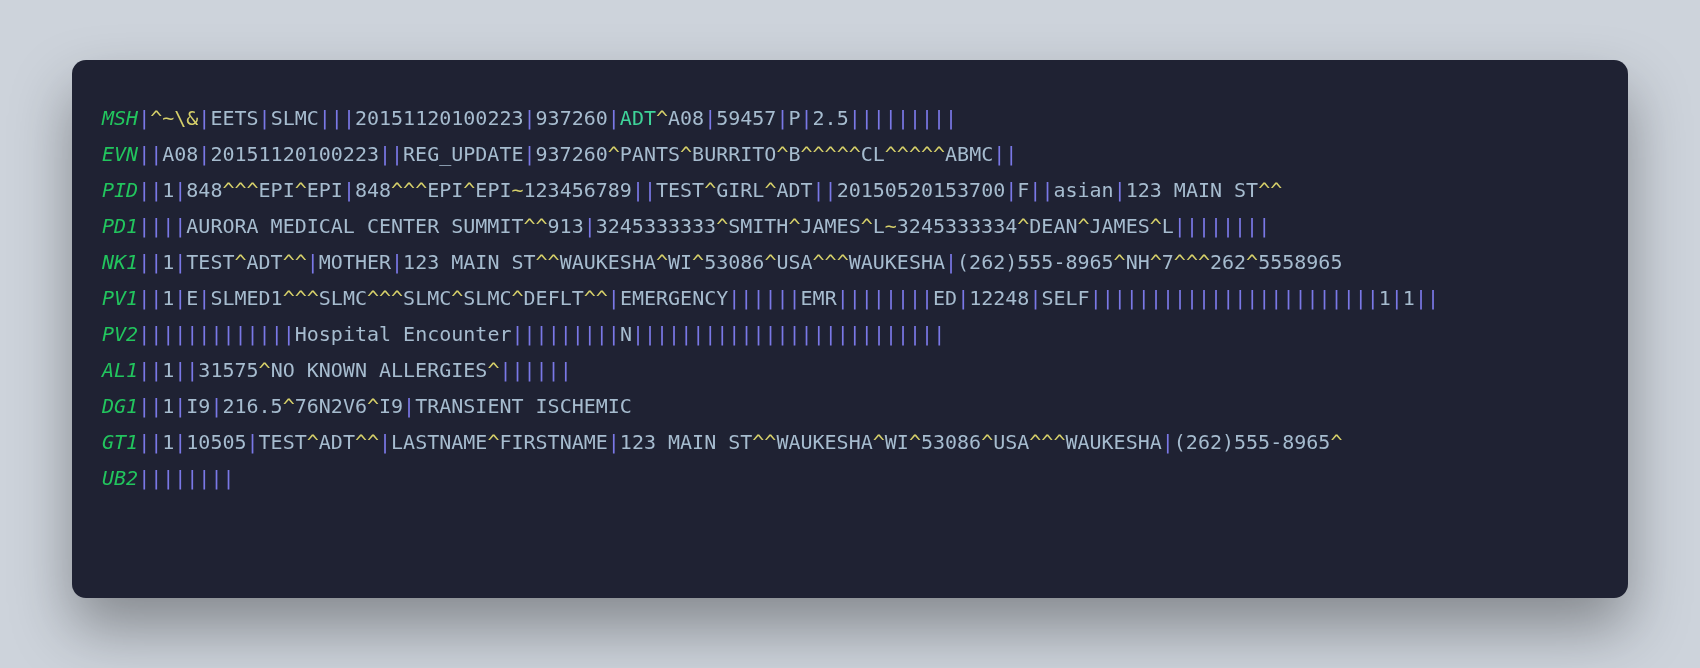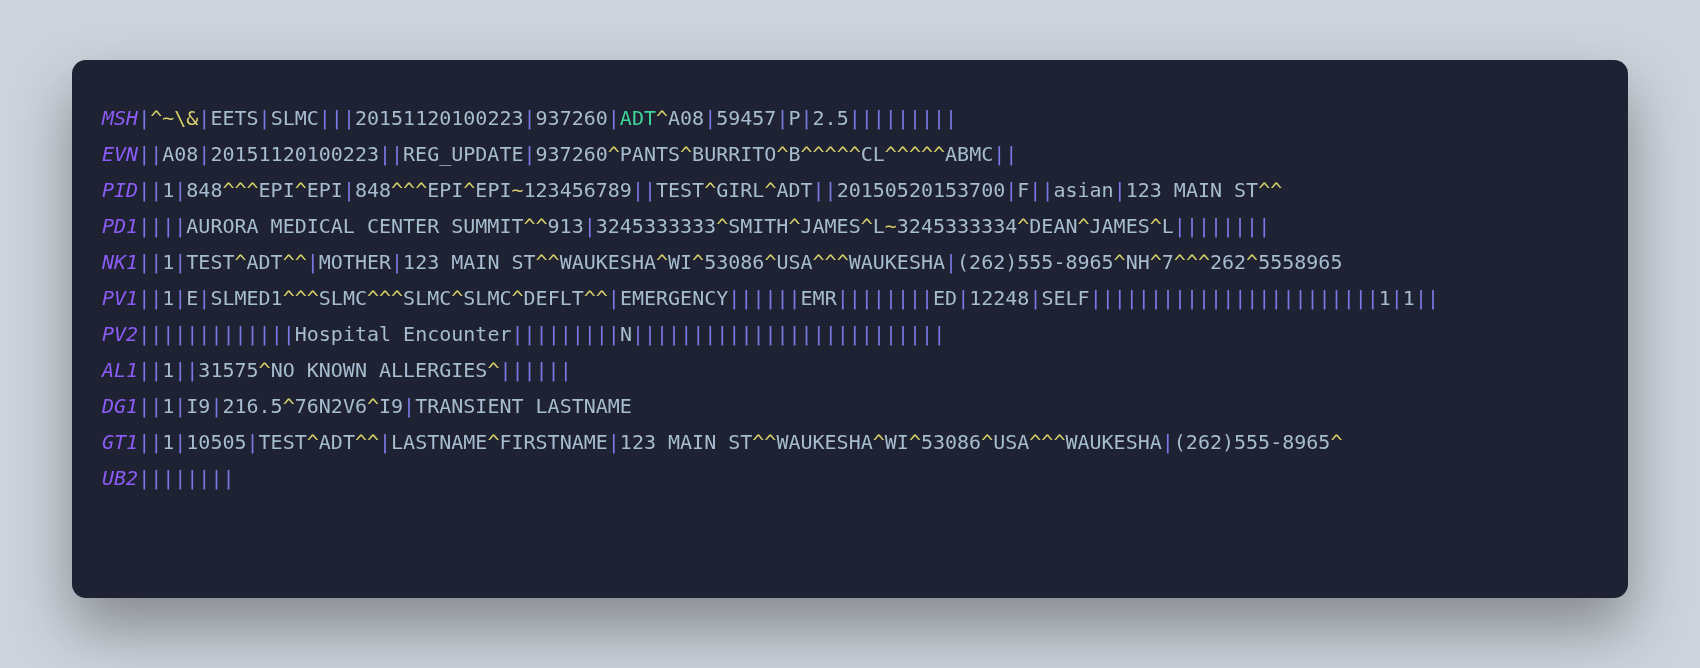--- a/index.html
+++ b/index.html
@@ -31,36 +31,36 @@
   }
   pre.code {
     margin: 0;
     white-space: pre;
     font-size: 20px;
     line-height: 36px;
     letter-spacing: 0px;
     font-variant-ligatures: none;
   }
   
-  .seg  { color: #8b5cf6; font-style: italic; } 
+  .seg  { color: #22c55e; font-style: italic; } 
   .pipe { color: #7a78e6; }                      
   .car  { color: #d6d06a; }                      
   .txt  { color: #a6bccf; }                      
   .adt  { color: #3fd49a; }                      
 </style>
 </head>
 <body>
 
 <div class="stage">
   <div class="code-card">
     <pre class="code" id="code"><span class="seg">MSH</span><span class="pipe">|</span><span class="car">^</span><span class="car">~</span><span class="car">\</span><span class="car">&amp;</span><span class="pipe">|</span><span class="txt">EETS</span><span class="pipe">|</span><span class="txt">SLMC</span><span class="pipe">|</span><span class="pipe">|</span><span class="pipe">|</span><span class="txt">20151120100223</span><span class="pipe">|</span><span class="txt">937260</span><span class="pipe">|</span><span class="adt">ADT</span><span class="car">^</span><span class="txt">A08</span><span class="pipe">|</span><span class="txt">59457</span><span class="pipe">|</span><span class="txt">P</span><span class="pipe">|</span><span class="txt">2.5</span><span class="pipe">|</span><span class="pipe">|</span><span class="pipe">|</span><span class="pipe">|</span><span class="pipe">|</span><span class="pipe">|</span><span class="pipe">|</span><span class="pipe">|</span><span class="pipe">|</span>
 <span class="seg">EVN</span><span class="pipe">|</span><span class="pipe">|</span><span class="txt">A08</span><span class="pipe">|</span><span class="txt">20151120100223</span><span class="pipe">|</span><span class="pipe">|</span><span class="txt">REG_UPDATE</span><span class="pipe">|</span><span class="txt">937260</span><span class="car">^</span><span class="txt">PANTS</span><span class="car">^</span><span class="txt">BURRITO</span><span class="car">^</span><span class="txt">B</span><span class="car">^</span><span class="car">^</span><span class="car">^</span><span class="car">^</span><span class="car">^</span><span class="txt">CL</span><span class="car">^</span><span class="car">^</span><span class="car">^</span><span class="car">^</span><span class="car">^</span><span class="txt">ABMC</span><span class="pipe">|</span><span class="pipe">|</span>
 <span class="seg">PID</span><span class="pipe">|</span><span class="pipe">|</span><span class="txt">1</span><span class="pipe">|</span><span class="txt">848</span><span class="car">^</span><span class="car">^</span><span class="car">^</span><span class="txt">EPI</span><span class="car">^</span><span class="txt">EPI</span><span class="pipe">|</span><span class="txt">848</span><span class="car">^</span><span class="car">^</span><span class="car">^</span><span class="txt">EPI</span><span class="car">^</span><span class="txt">EPI</span><span class="car">~</span><span class="txt">123456789</span><span class="pipe">|</span><span class="pipe">|</span><span class="txt">TEST</span><span class="car">^</span><span class="txt">GIRL</span><span class="car">^</span><span class="txt">ADT</span><span class="pipe">|</span><span class="pipe">|</span><span class="txt">20150520153700</span><span class="pipe">|</span><span class="txt">F</span><span class="pipe">|</span><span class="pipe">|</span><span class="txt">asian</span><span class="pipe">|</span><span class="txt">123 MAIN ST</span><span class="car">^</span><span class="car">^</span>
 <span class="seg">PD1</span><span class="pipe">|</span><span class="pipe">|</span><span class="pipe">|</span><span class="pipe">|</span><span class="txt">AURORA MEDICAL CENTER SUMMIT</span><span class="car">^</span><span class="car">^</span><span class="txt">913</span><span class="pipe">|</span><span class="txt">3245333333</span><span class="car">^</span><span class="txt">SMITH</span><span class="car">^</span><span class="txt">JAMES</span><span class="car">^</span><span class="txt">L</span><span class="car">~</span><span class="txt">3245333334</span><span class="car">^</span><span class="txt">DEAN</span><span class="car">^</span><span class="txt">JAMES</span><span class="car">^</span><span class="txt">L</span><span class="pipe">|</span><span class="pipe">|</span><span class="pipe">|</span><span class="pipe">|</span><span class="pipe">|</span><span class="pipe">|</span><span class="pipe">|</span><span class="pipe">|</span>
 <span class="seg">NK1</span><span class="pipe">|</span><span class="pipe">|</span><span class="txt">1</span><span class="pipe">|</span><span class="txt">TEST</span><span class="car">^</span><span class="txt">ADT</span><span class="car">^</span><span class="car">^</span><span class="pipe">|</span><span class="txt">MOTHER</span><span class="pipe">|</span><span class="txt">123 MAIN ST</span><span class="car">^</span><span class="car">^</span><span class="txt">WAUKESHA</span><span class="car">^</span><span class="txt">WI</span><span class="car">^</span><span class="txt">53086</span><span class="car">^</span><span class="txt">USA</span><span class="car">^</span><span class="car">^</span><span class="car">^</span><span class="txt">WAUKESHA</span><span class="pipe">|</span><span class="txt">(262)555-8965</span><span class="car">^</span><span class="txt">NH</span><span class="car">^</span><span class="txt">7</span><span class="car">^</span><span class="car">^</span><span class="car">^</span><span class="txt">262</span><span class="car">^</span><span class="txt">5558965</span>
 <span class="seg">PV1</span><span class="pipe">|</span><span class="pipe">|</span><span class="txt">1</span><span class="pipe">|</span><span class="txt">E</span><span class="pipe">|</span><span class="txt">SLMED1</span><span class="car">^</span><span class="car">^</span><span class="car">^</span><span class="txt">SLMC</span><span class="car">^</span><span class="car">^</span><span class="car">^</span><span class="txt">SLMC</span><span class="car">^</span><span class="txt">SLMC</span><span class="car">^</span><span class="txt">DEFLT</span><span class="car">^</span><span class="car">^</span><span class="pipe">|</span><span class="txt">EMERGENCY</span><span class="pipe">|</span><span class="pipe">|</span><span class="pipe">|</span><span class="pipe">|</span><span class="pipe">|</span><span class="pipe">|</span><span class="txt">EMR</span><span class="pipe">|</span><span class="pipe">|</span><span class="pipe">|</span><span class="pipe">|</span><span class="pipe">|</span><span class="pipe">|</span><span class="pipe">|</span><span class="pipe">|</span><span class="txt">ED</span><span class="pipe">|</span><span class="txt">12248</span><span class="pipe">|</span><span class="txt">SELF</span><span class="pipe">|</span><span class="pipe">|</span><span class="pipe">|</span><span class="pipe">|</span><span class="pipe">|</span><span class="pipe">|</span><span class="pipe">|</span><span class="pipe">|</span><span class="pipe">|</span><span class="pipe">|</span><span class="pipe">|</span><span class="pipe">|</span><span class="pipe">|</span><span class="pipe">|</span><span class="pipe">|</span><span class="pipe">|</span><span class="pipe">|</span><span class="pipe">|</span><span class="pipe">|</span><span class="pipe">|</span><span class="pipe">|</span><span class="pipe">|</span><span class="pipe">|</span><span class="pipe">|</span><span class="txt">1</span><span class="pipe">|</span><span class="txt">1</span><span class="pipe">|</span><span class="pipe">|</span>
 <span class="seg">PV2</span><span class="pipe">|</span><span class="pipe">|</span><span class="pipe">|</span><span class="pipe">|</span><span class="pipe">|</span><span class="pipe">|</span><span class="pipe">|</span><span class="pipe">|</span><span class="pipe">|</span><span class="pipe">|</span><span class="pipe">|</span><span class="pipe">|</span><span class="pipe">|</span><span class="txt">Hospital Encounter</span><span class="pipe">|</span><span class="pipe">|</span><span class="pipe">|</span><span class="pipe">|</span><span class="pipe">|</span><span class="pipe">|</span><span class="pipe">|</span><span class="pipe">|</span><span class="pipe">|</span><span class="txt">N</span><span class="pipe">|</span><span class="pipe">|</span><span class="pipe">|</span><span class="pipe">|</span><span class="pipe">|</span><span class="pipe">|</span><span class="pipe">|</span><span class="pipe">|</span><span class="pipe">|</span><span class="pipe">|</span><span class="pipe">|</span><span class="pipe">|</span><span class="pipe">|</span><span class="pipe">|</span><span class="pipe">|</span><span class="pipe">|</span><span class="pipe">|</span><span class="pipe">|</span><span class="pipe">|</span><span class="pipe">|</span><span class="pipe">|</span><span class="pipe">|</span><span class="pipe">|</span><span class="pipe">|</span><span class="pipe">|</span><span class="pipe">|</span>
 <span class="seg">AL1</span><span class="pipe">|</span><span class="pipe">|</span><span class="txt">1</span><span class="pipe">|</span><span class="pipe">|</span><span class="txt">31575</span><span class="car">^</span><span class="txt">NO KNOWN ALLERGIES</span><span class="car">^</span><span class="pipe">|</span><span class="pipe">|</span><span class="pipe">|</span><span class="pipe">|</span><span class="pipe">|</span><span class="pipe">|</span>
-<span class="seg">DG1</span><span class="pipe">|</span><span class="pipe">|</span><span class="txt">1</span><span class="pipe">|</span><span class="txt">I9</span><span class="pipe">|</span><span class="txt">216.5</span><span class="car">^</span><span class="txt">76N2V6</span><span class="car">^</span><span class="txt">I9</span><span class="pipe">|</span><span class="txt">TRANSIENT LASTNAME</span>
+<span class="seg">DG1</span><span class="pipe">|</span><span class="pipe">|</span><span class="txt">1</span><span class="pipe">|</span><span class="txt">I9</span><span class="pipe">|</span><span class="txt">216.5</span><span class="car">^</span><span class="txt">76N2V6</span><span class="car">^</span><span class="txt">I9</span><span class="pipe">|</span><span class="txt">TRANSIENT ISCHEMIC</span>
 <span class="seg">GT1</span><span class="pipe">|</span><span class="pipe">|</span><span class="txt">1</span><span class="pipe">|</span><span class="txt">10505</span><span class="pipe">|</span><span class="txt">TEST</span><span class="car">^</span><span class="txt">ADT</span><span class="car">^</span><span class="car">^</span><span class="pipe">|</span><span class="txt">LASTNAME</span><span class="car">^</span><span class="txt">FIRSTNAME</span><span class="pipe">|</span><span class="txt">123 MAIN ST</span><span class="car">^</span><span class="car">^</span><span class="txt">WAUKESHA</span><span class="car">^</span><span class="txt">WI</span><span class="car">^</span><span class="txt">53086</span><span class="car">^</span><span class="txt">USA</span><span class="car">^</span><span class="car">^</span><span class="car">^</span><span class="txt">WAUKESHA</span><span class="pipe">|</span><span class="txt">(262)555-8965</span><span class="car">^</span>
 <span class="seg">UB2</span><span class="pipe">|</span><span class="pipe">|</span><span class="pipe">|</span><span class="pipe">|</span><span class="pipe">|</span><span class="pipe">|</span><span class="pipe">|</span><span class="pipe">|</span></pre>
   </div>
 </div>
 
 </body></html>

